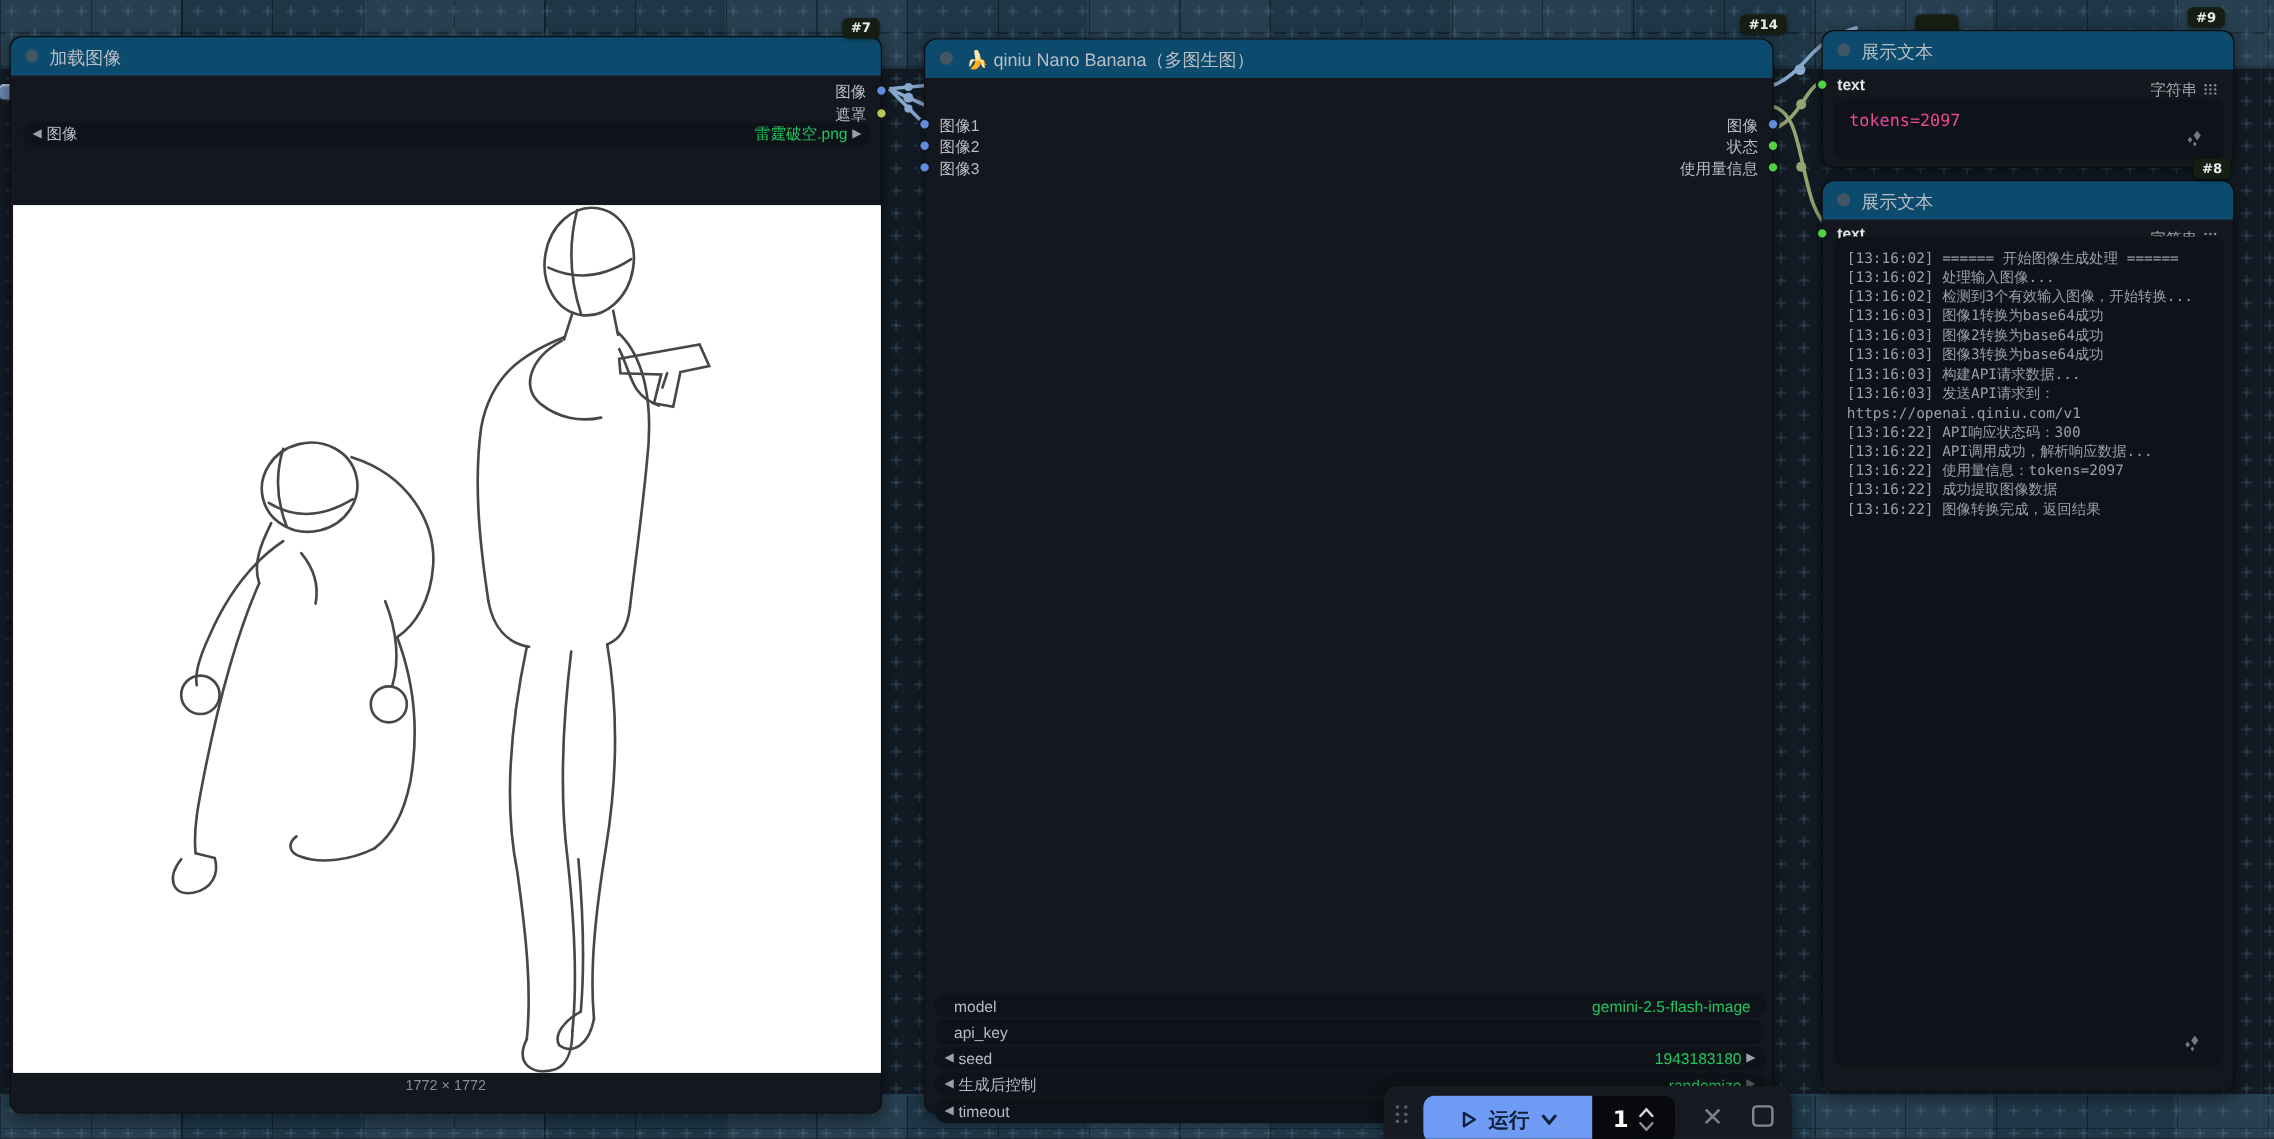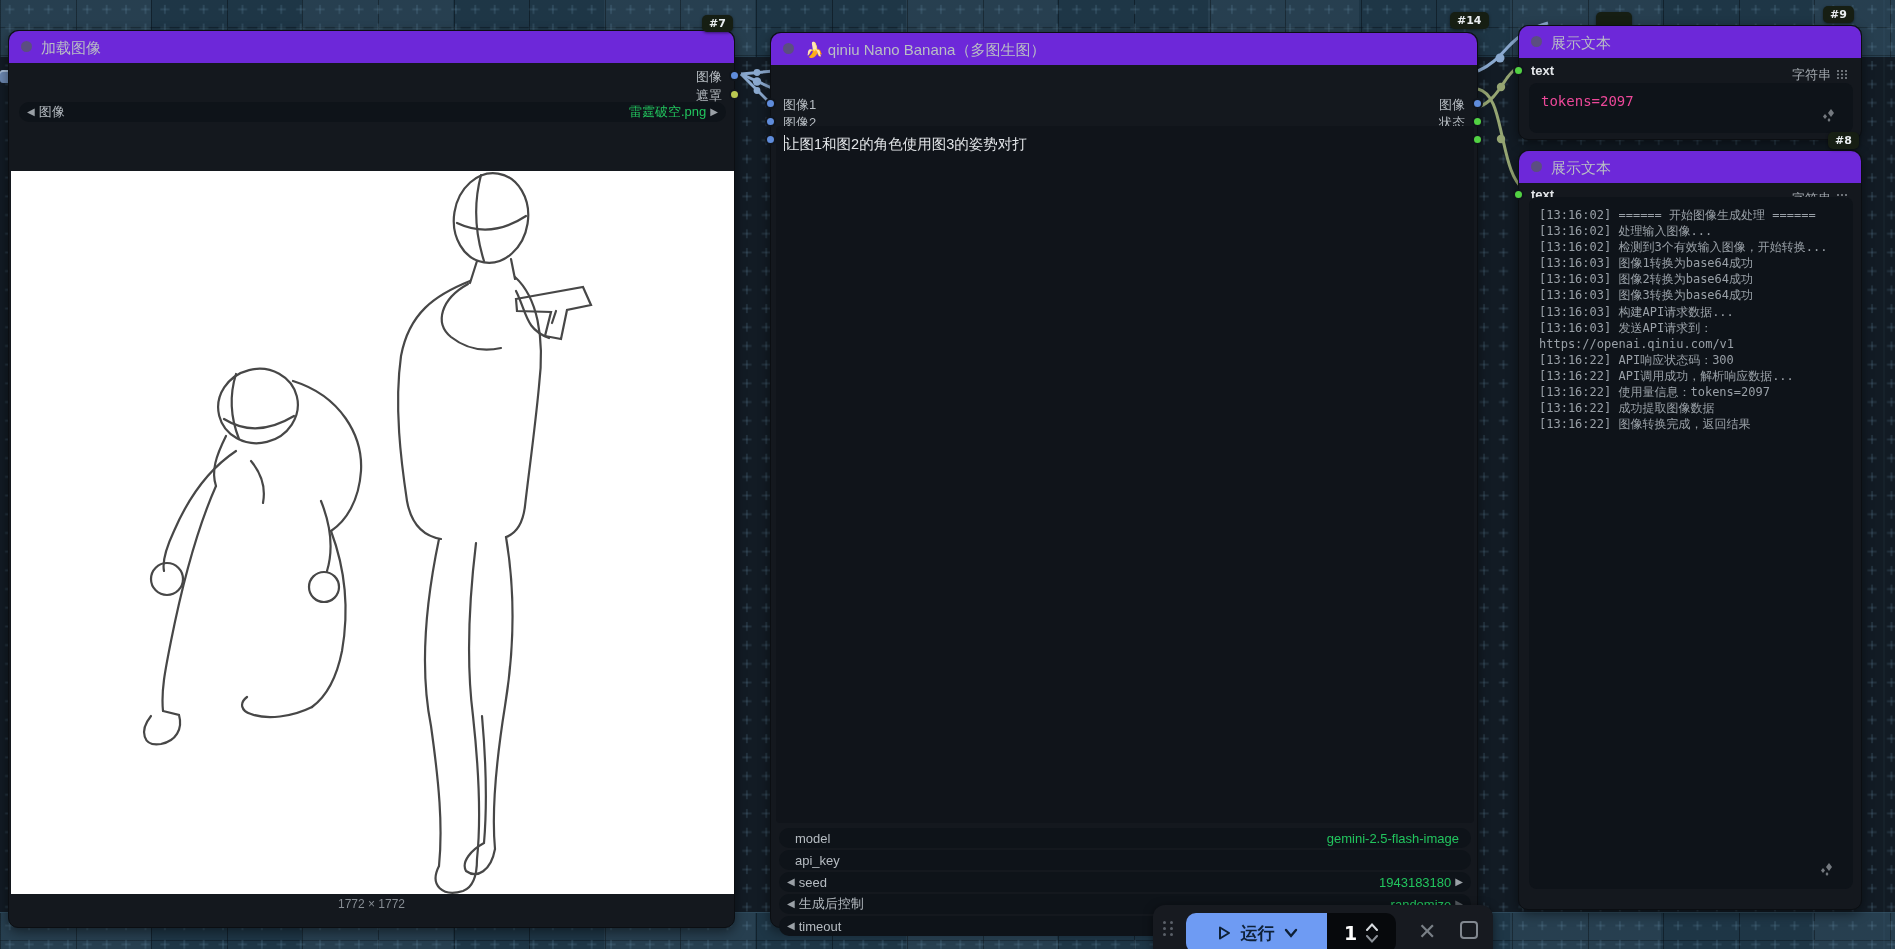--- a/index.html
+++ b/index.html
@@ -21,21 +21,21 @@
   .band-top { top:0; height:57px; }
   .band-bottom { top:912px; height:37px; border-top:1px solid #2e4a5c; }
   svg.bg-pattern, svg.wires { position:absolute; left:0; top:0; }
   svg.bg-pattern { z-index:0; }
   svg.wires { z-index:1; pointer-events:none; }
   
   .node {
     position:absolute; background:#14181e; border:1px solid #0b0e12;
     border-radius:10px; box-shadow:0 4px 12px rgba(0,0,0,.45); z-index:2;
   }
-  .node-header { position:relative; height:32px; background:#6d28d9; border-radius:10px 10px 0 0; }
+  .node-header { position:relative; height:32px; background:#0c4a6e; border-radius:10px 10px 0 0; }
   .collapse-dot {
     position:absolute; left:12px; top:10px; width:11px; height:11px;
     border-radius:50%; background:#565b62; opacity:.75;
   }
   .node-title {
     position:absolute; left:32px; top:8px; font-size:15px; color:#b9bec4; white-space:nowrap;
   }
   .badge {
     position:absolute; background:#161e13; color:#e9edf0; font-size:11px; font-weight:bold;
     padding:2px 7px; border-radius:5px; box-shadow:0 1px 3px rgba(0,0,0,.5); z-index:3;
@@ -233,23 +233,20 @@
   </div>
   <div class="port right" style="right:0; top:81px; width:160px;">
     <span class="port-label">状态</span>
     <span class="port-dot dot-green"></span>
   </div>
   <div class="port right" style="right:0; top:99px; width:160px;">
     <span class="port-label">使用量信息</span>
     <span class="port-dot dot-green"></span>
   </div>
 
-  <div class="prompt-area">
-    <span class="text-cursor"></span><span>让图1和图2的角色使用图3的姿势对打</span>
-  </div>
 
   <div class="widget-row" style="left:8px; top:795px; width:692px;align-items:center;">
     <span class="w-label" style="margin-left:8px;">model</span>
     <span class="w-value">gemini-2.5-flash-image</span>
   </div>
   <div class="widget-row" style="left:8px; top:817px; width:692px;">
     <span class="w-label" style="margin-left:8px;">api_key</span>
     <span class="w-value"></span>
   </div>
   <div class="widget-row" style="left:8px; top:839px; width:692px;">

